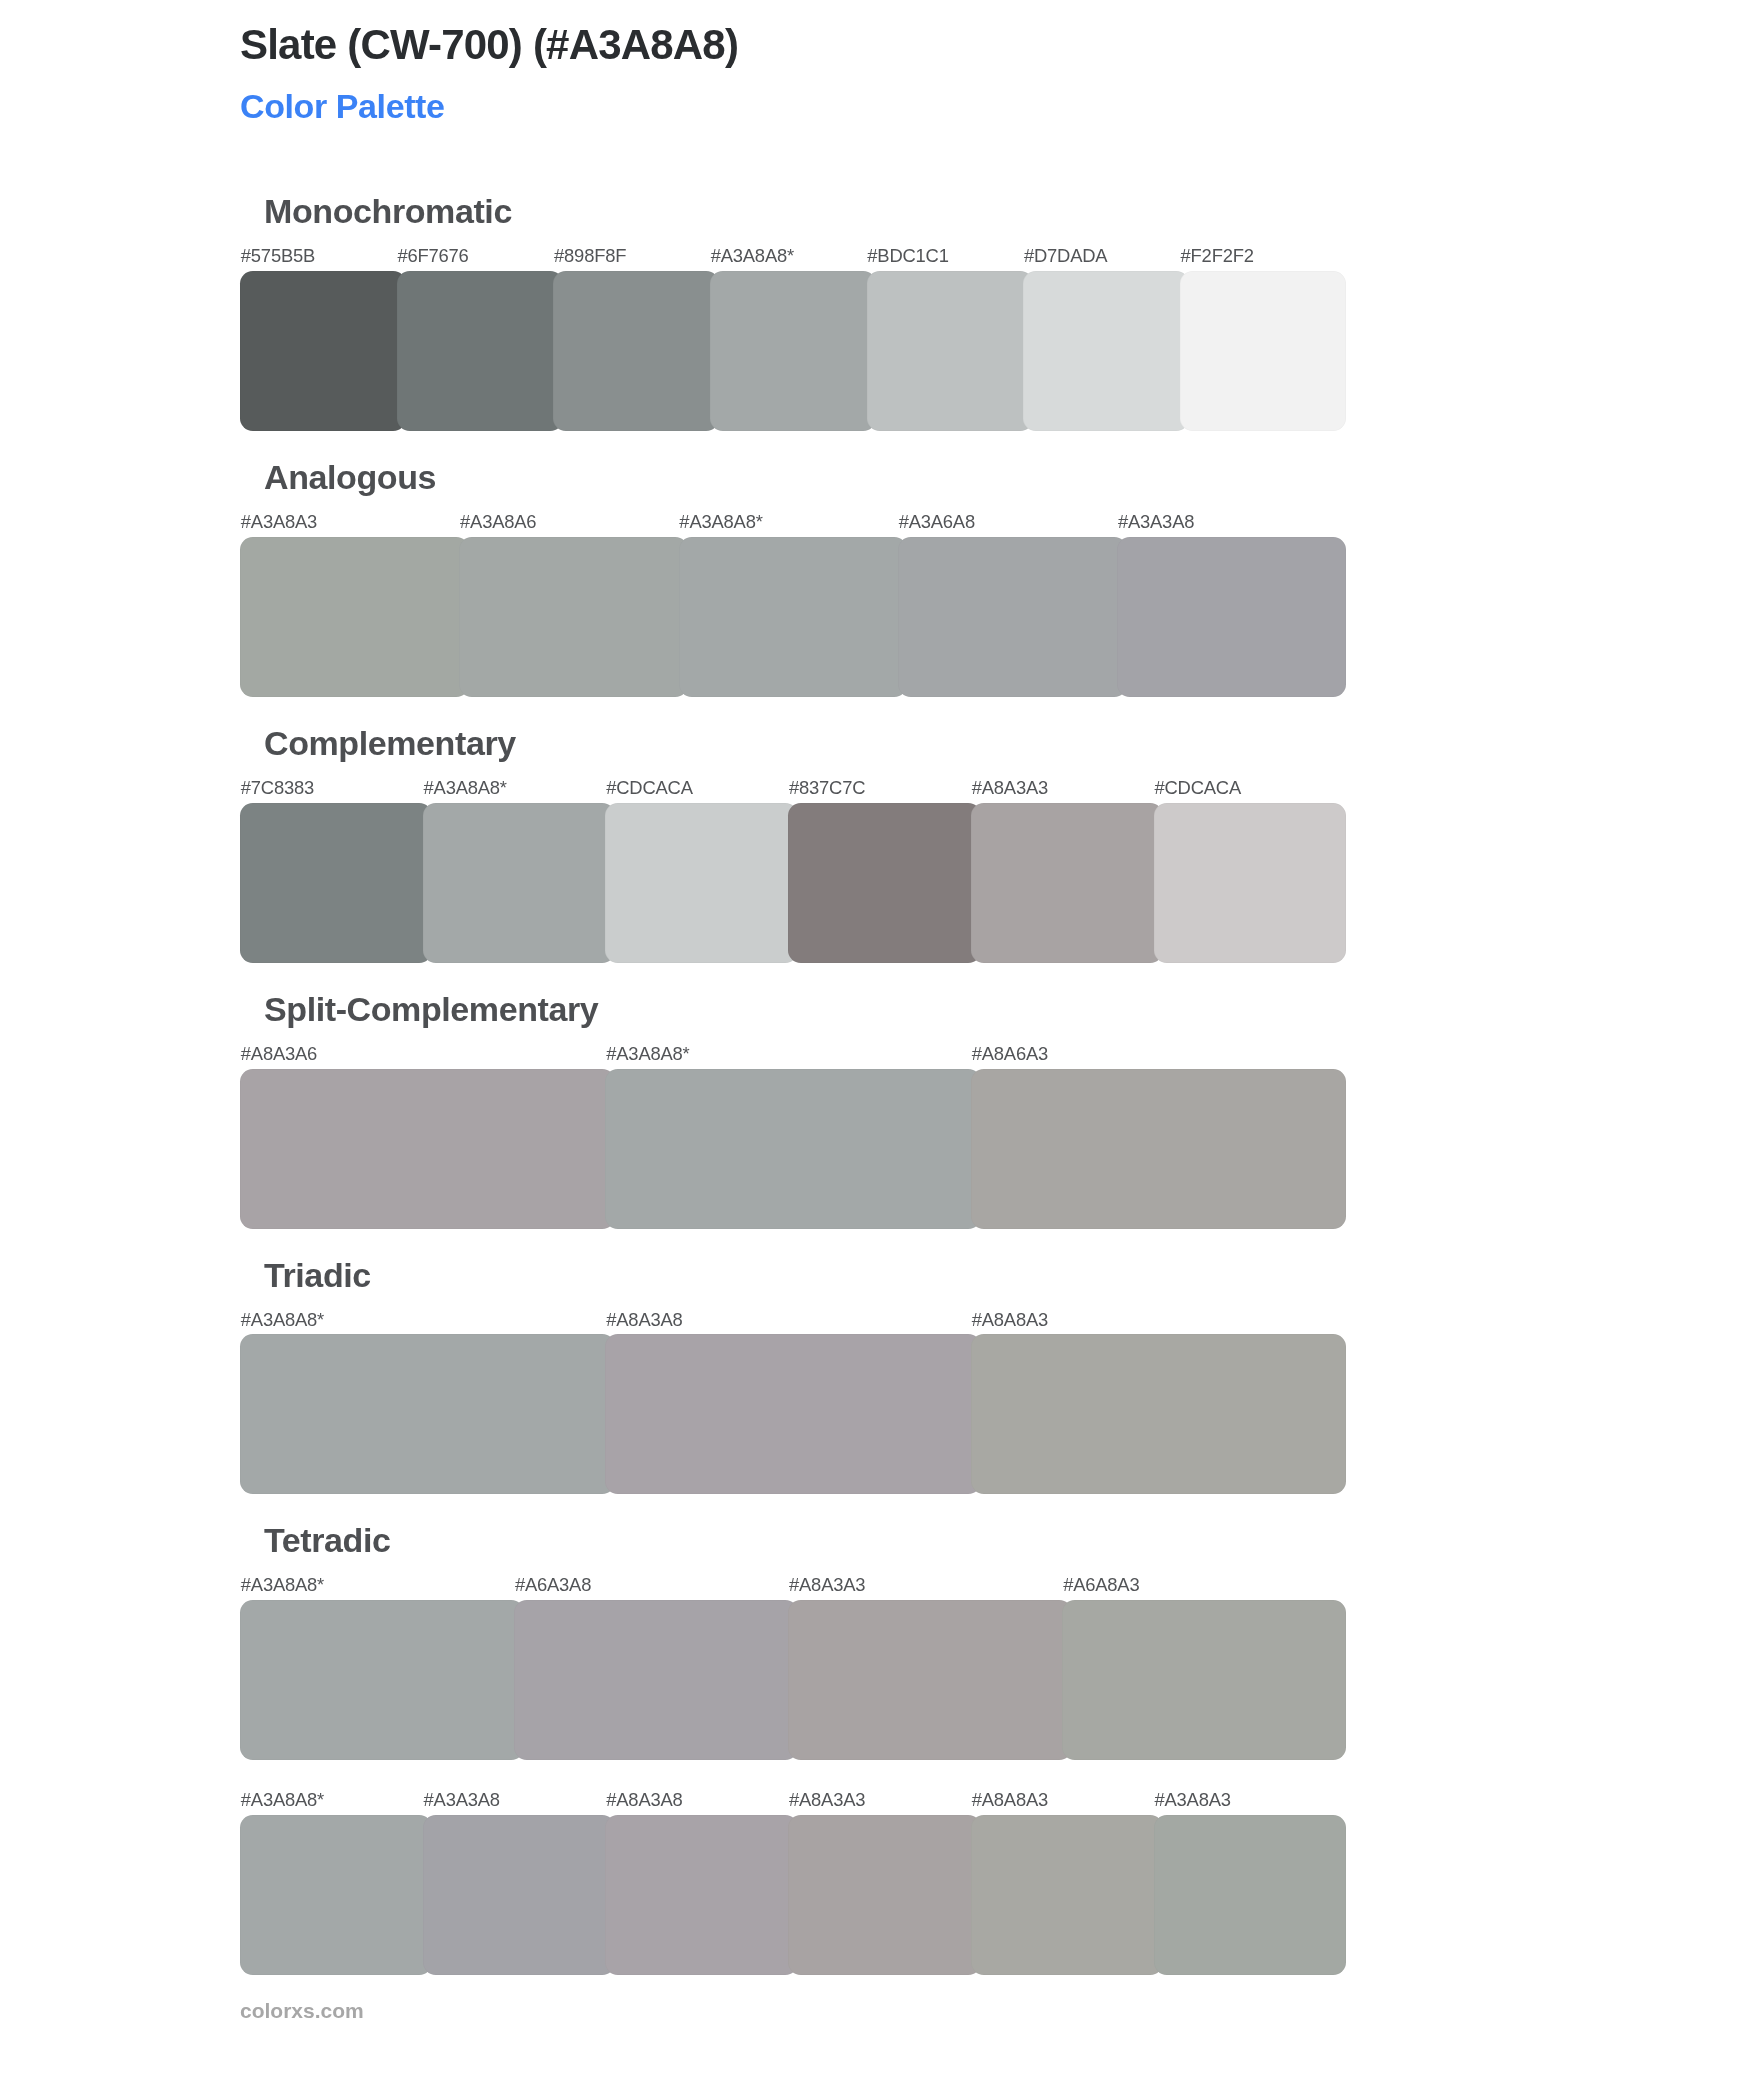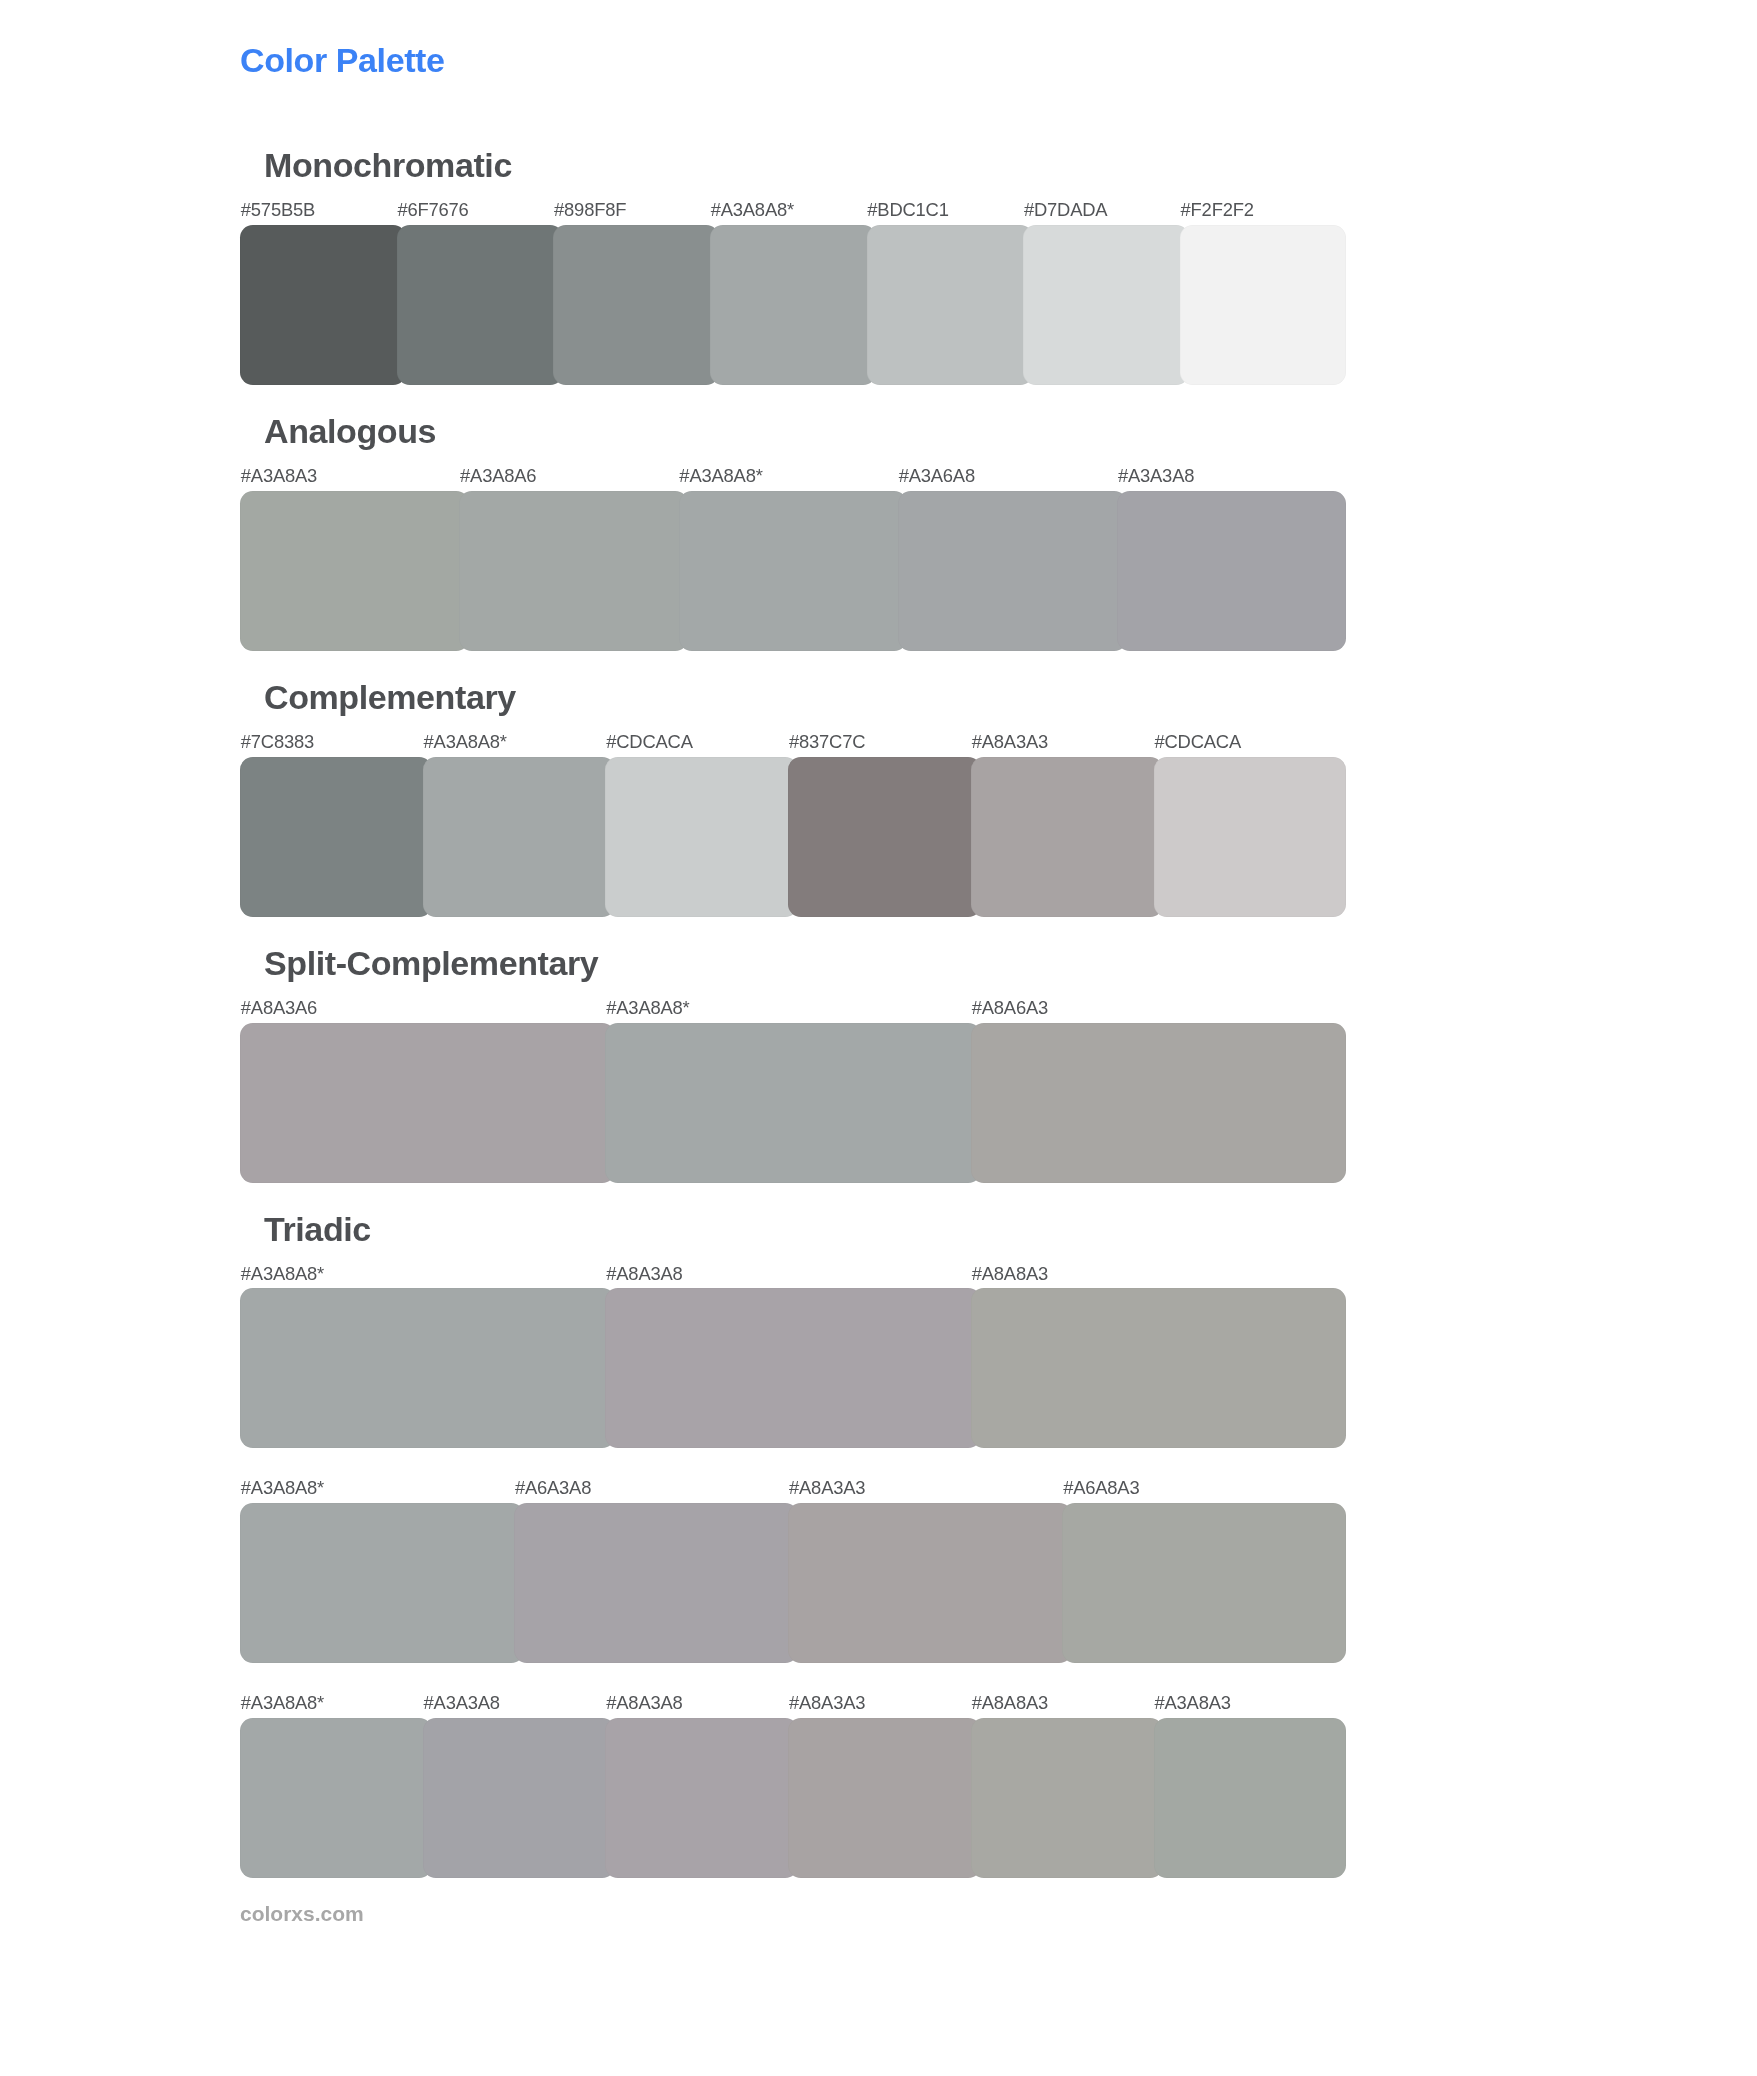--- a/index.html
+++ b/index.html
@@ -79,20 +79,21 @@
     font-size: 21px;
     line-height: 24px;
     font-weight: bold;
     color: #a7a7a7;
   }
 </style>
 </head>
 <body>
 
 <div class="page">
+  <div class="page-title">Slate (CW-700) (#A3A8A8)</div>
   <div class="page-subtitle">Color Palette</div>
 
   <div id="sections-container">
   <div class="section first">
     <div class="section-heading">Monochromatic</div>
     <div class="labels-row">
           <div class="label-cell">#575B5B</div>
           <div class="label-cell">#6F7676</div>
           <div class="label-cell">#898F8F</div>
           <div class="label-cell">#A3A8A8*</div>
@@ -171,20 +172,21 @@
           <div class="label-cell">#A8A8A3</div>
         </div>
     <div class="swatch-row">
           <div class="swatch" style="background: rgb(163, 168, 168);"></div>
           <div class="swatch" style="background: rgb(168, 163, 168);"></div>
           <div class="swatch" style="background: rgb(168, 168, 163);"></div>
         </div>
   </div>
 
   <div class="section">
+    <div class="section-heading">Tetradic</div>
     <div class="labels-row">
           <div class="label-cell">#A3A8A8*</div>
           <div class="label-cell">#A6A3A8</div>
           <div class="label-cell">#A8A3A3</div>
           <div class="label-cell">#A6A8A3</div>
         </div>
     <div class="swatch-row">
           <div class="swatch" style="background: rgb(163, 168, 168);"></div>
           <div class="swatch" style="background: rgb(166, 163, 168);"></div>
           <div class="swatch" style="background: rgb(168, 163, 163);"></div>

